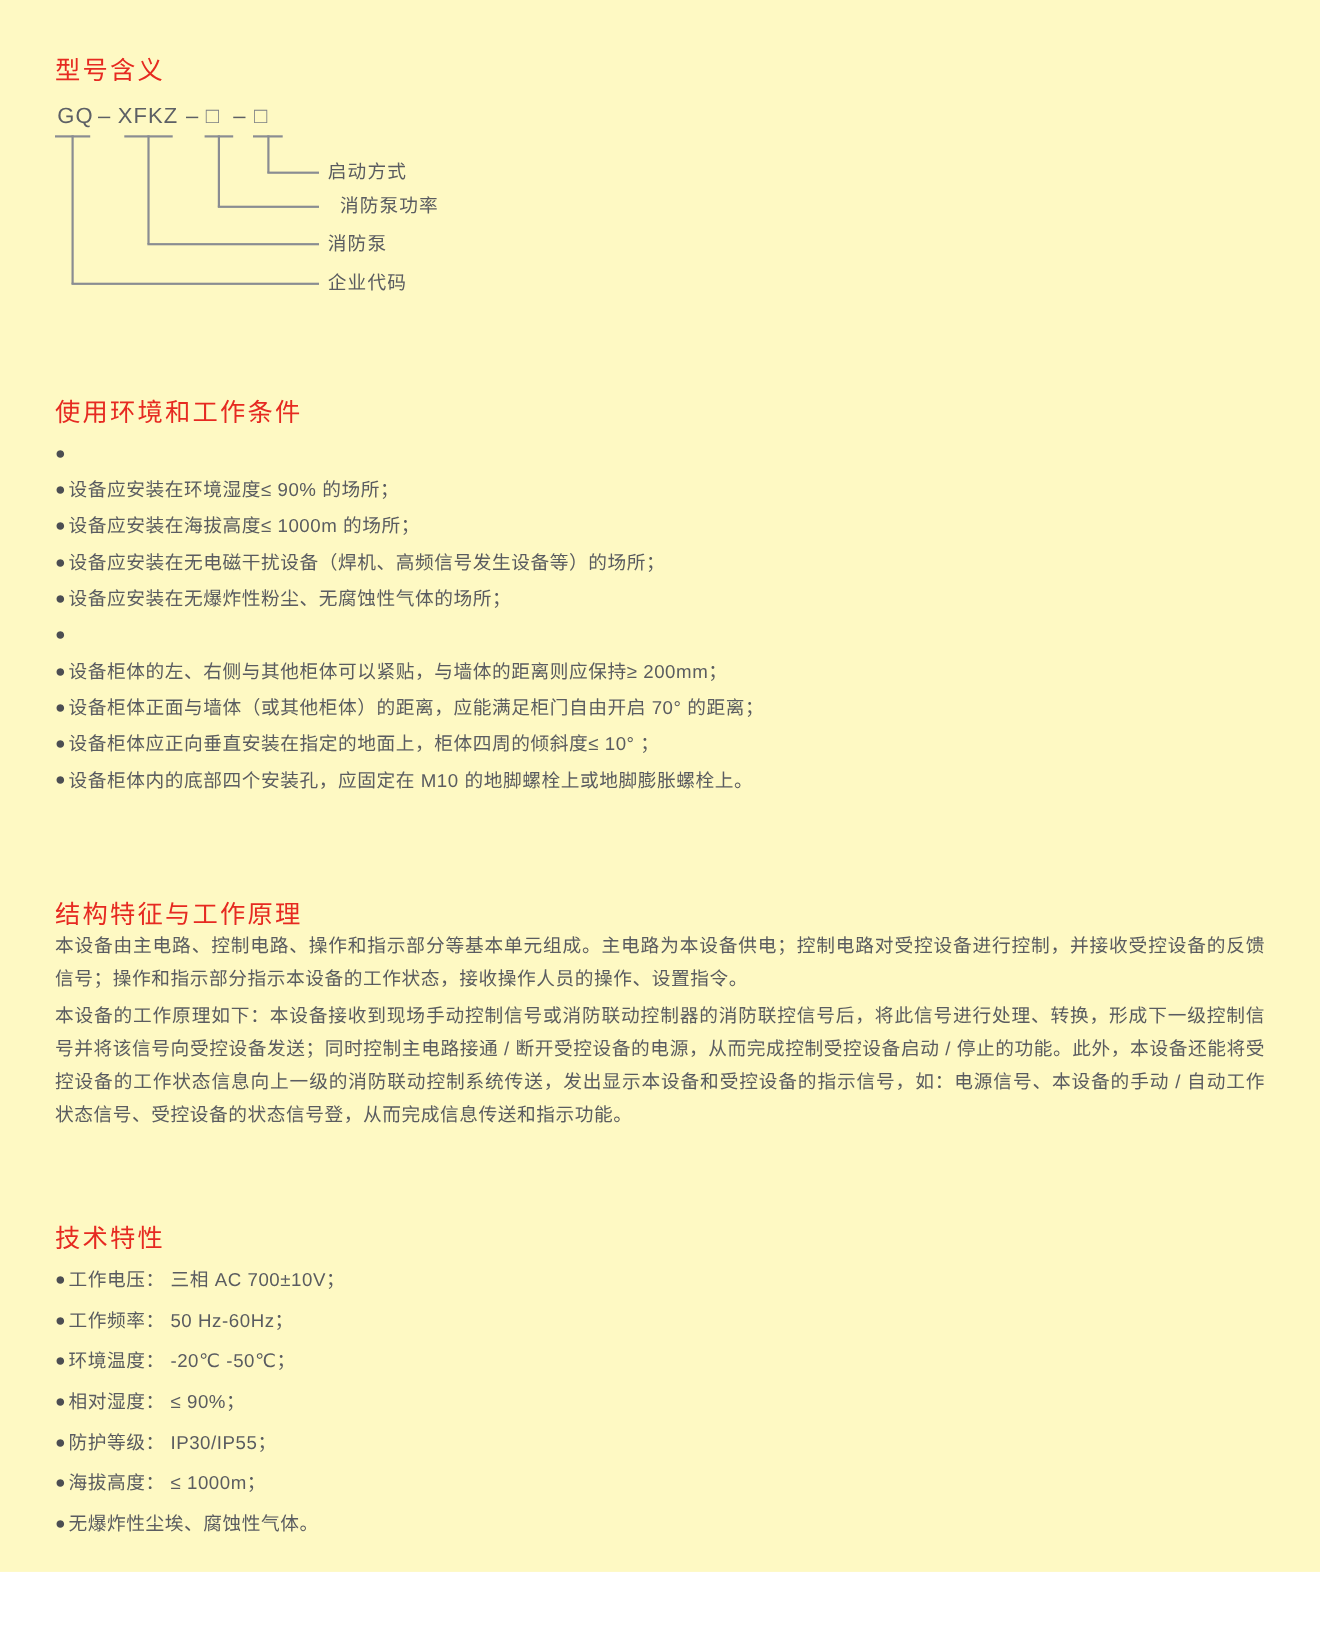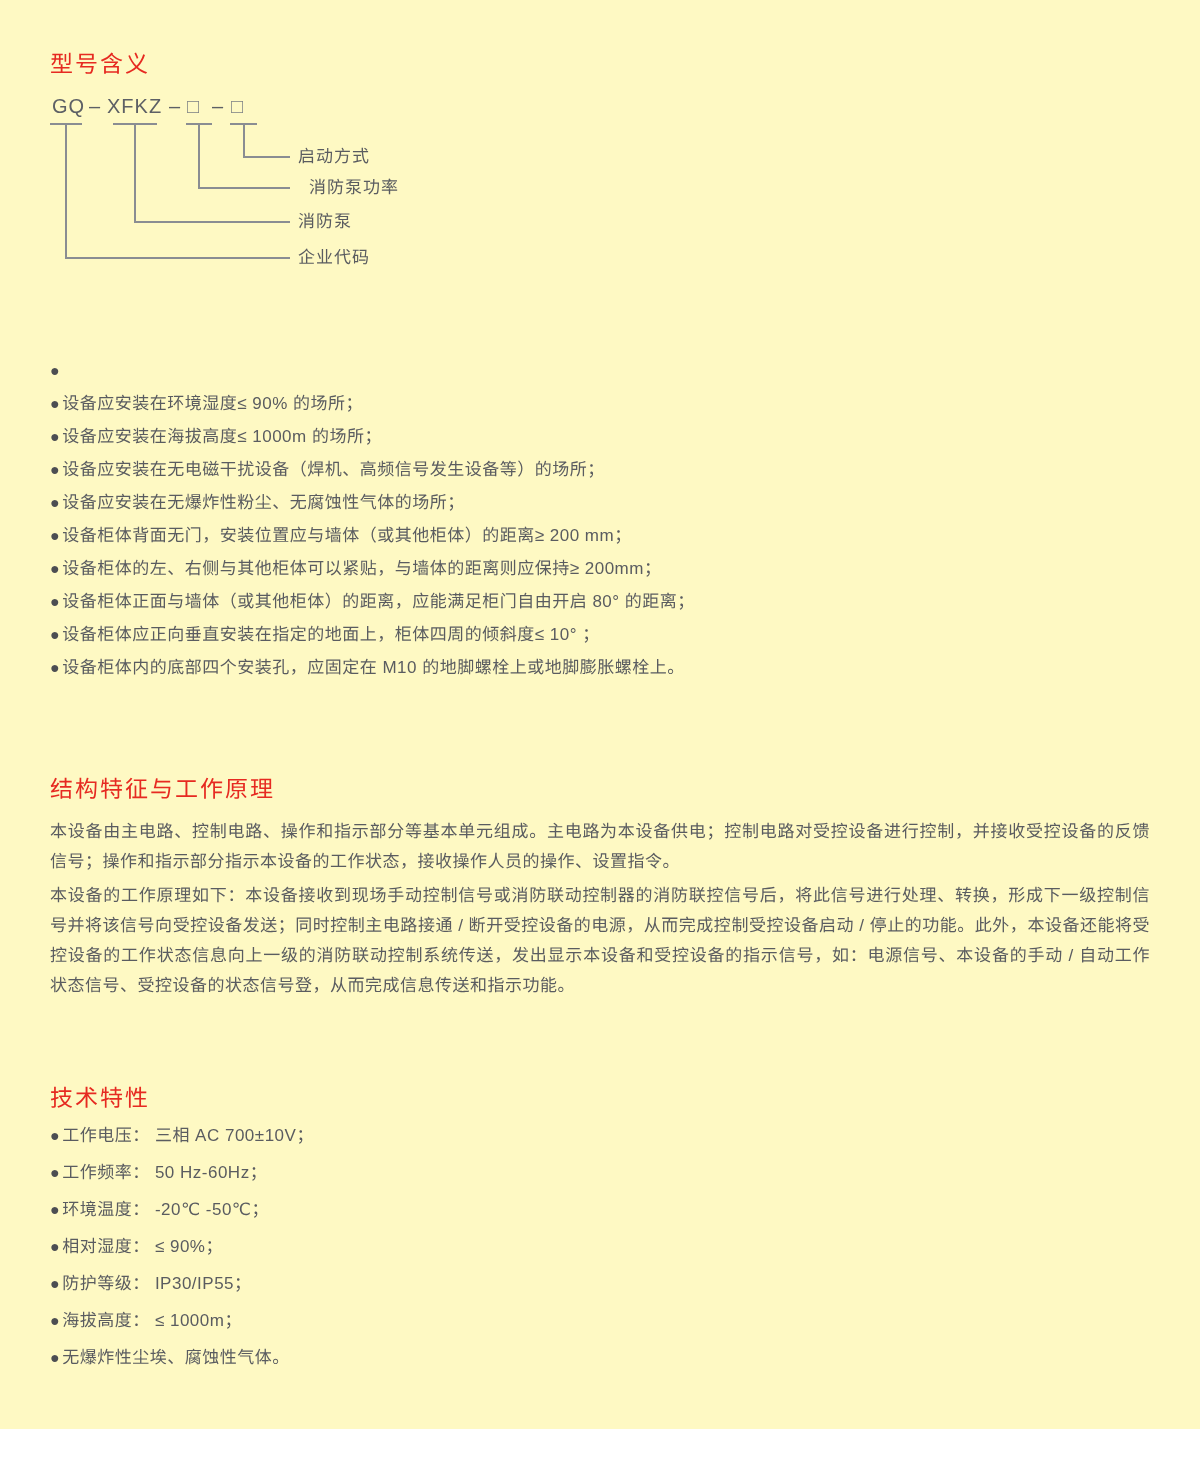--- a/index.html
+++ b/index.html
@@ -80,21 +80,20 @@
   }
   ul.tech-list li { margin-bottom:17px; }
   .bullet {
     color:#4c4e52;
     margin-right:2px;
     font-size:16px;
     line-height:20px;
   }
 
   .para {
-    margin-top:14px;
     font-size:17px;
     line-height:30px;
     letter-spacing:0.5px;
     text-align:justify;
     color:#5a5c60;
   }
   .para + .para { margin-top:4px; }
 </style>
 </head>
 <body>
@@ -129,20 +128,21 @@
       <div class="d-line hline h-company"></div>
 
       <span class="d-label l-start">启动方式</span>
       <span class="d-label l-power">消防泵功率</span>
       <span class="d-label l-pump">消防泵</span>
       <span class="d-label l-company">企业代码</span>
     </div>
   </section>
 
   <section class="sec-env">
+    <h2 class="section-title">使用环境和工作条件</h2>
     <ul class="doc-list">
       <li>
           <span class="bullet">●</span>
         </li>
       <li>
           <span class="bullet">●</span>
           <span>设备应安装在环境湿度≤ 90% 的场所；</span>
         </li>
       <li>
           <span class="bullet">●</span>
@@ -151,29 +151,28 @@
       <li>
           <span class="bullet">●</span>
           <span>设备应安装在无电磁干扰设备（焊机、高频信号发生设备等）的场所；</span>
         </li>
       <li>
           <span class="bullet">●</span>
           <span>设备应安装在无爆炸性粉尘、无腐蚀性气体的场所；</span>
         </li>
       <li>
           <span class="bullet">●</span>
-          <span>设备柜体背面无门，安装位置应与墙体（或其他柜体）的距离≥ 200 mm；</span>
         </li>
       <li>
           <span class="bullet">●</span>
           <span>设备柜体的左、右侧与其他柜体可以紧贴，与墙体的距离则应保持≥ 200mm；</span>
         </li>
       <li>
           <span class="bullet">●</span>
-          <span>设备柜体正面与墙体（或其他柜体）的距离，应能满足柜门自由开启 80°  的距离；</span>
+          <span>设备柜体正面与墙体（或其他柜体）的距离，应能满足柜门自由开启 70°  的距离；</span>
         </li>
       <li>
           <span class="bullet">●</span>
           <span>设备柜体应正向垂直安装在指定的地面上，柜体四周的倾斜度≤ 10°  ；</span>
         </li>
       <li>
           <span class="bullet">●</span>
           <span>设备柜体内的底部四个安装孔，应固定在 M10 的地脚螺栓上或地脚膨胀螺栓上。</span>
         </li>
     </ul>

